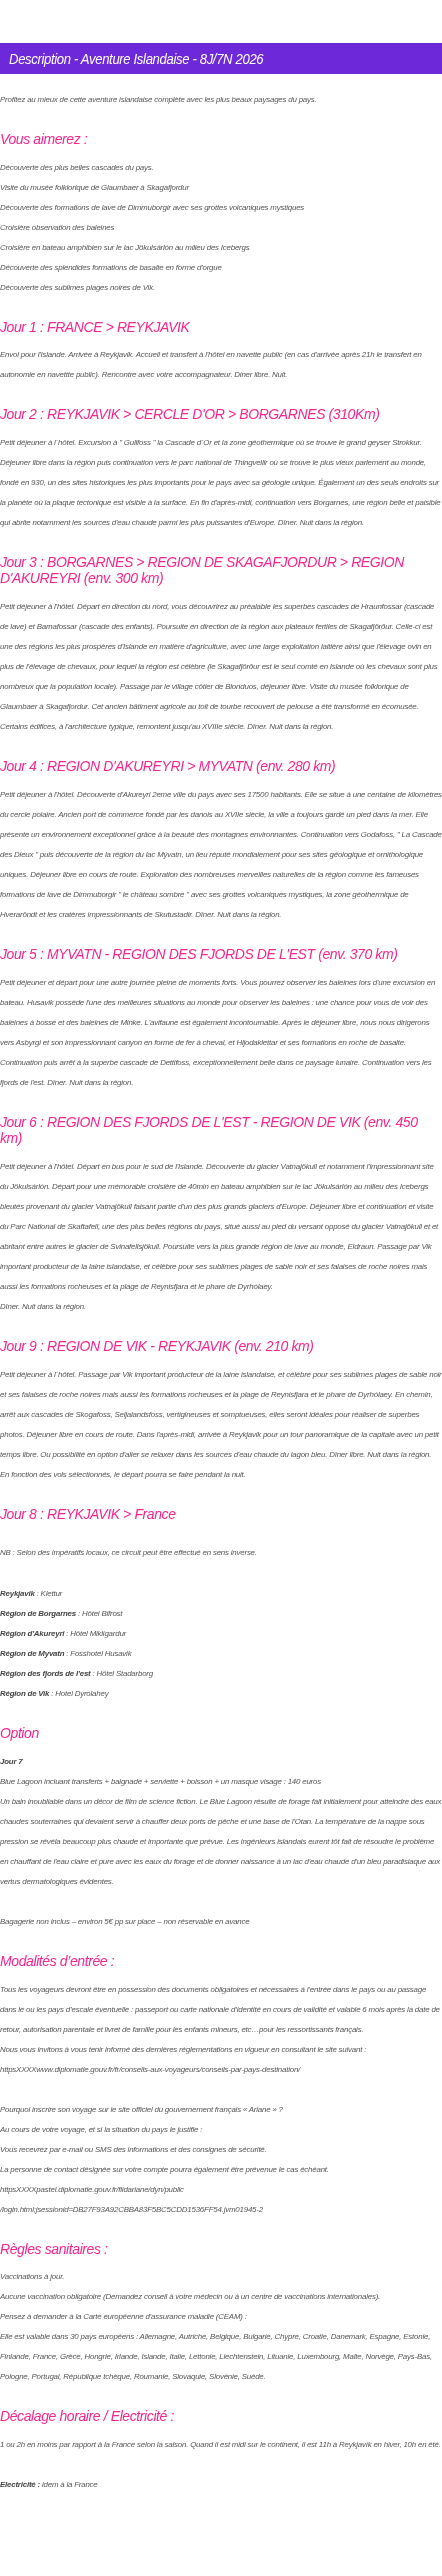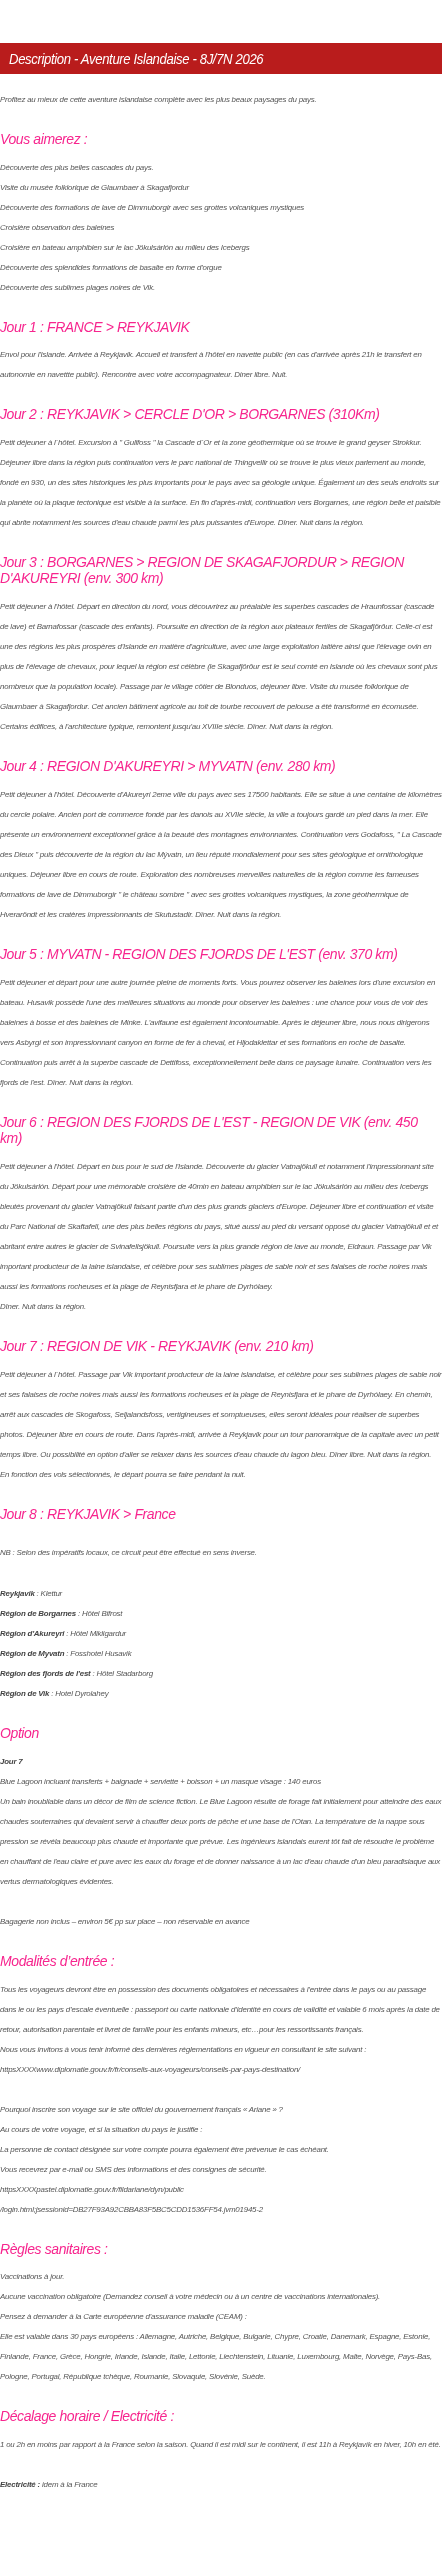--- a/index.html
+++ b/index.html
@@ -3,21 +3,21 @@
 <meta charset="utf-8">
 <style>
   html, body { margin: 0; padding: 0; background: #ffffff; }
   body {
     width: 442px;
     font-family: "Liberation Sans", "DejaVu Sans", sans-serif;
     color: #555555;
   }
   .page { padding-top: 43px; padding-bottom: 23px; }
   .banner {
-    background: #b91c1c;
+    background: #6d28d9;
     height: 31px;
     display: flex;
     align-items: center;
     padding-left: 8.8px;
     box-sizing: border-box;
   }
   .banner h1 {
     margin: 0;
     color: #ffffff;
     font-style: italic;
@@ -96,21 +96,21 @@
     <div class="section">
       <h2>Jour 5 : MYVATN - REGION DES FJORDS DE L'EST (env. 370 km)</h2>
       <p>Petit déjeuner et départ pour une autre journée pleine de moments forts. Vous pourrez observer les baleines lors d'une excursion en bateau. Husavik possède l'une des meilleures situations au monde pour observer les baleines : une chance pour vous de voir des baleines à bosse et des baleines de Minke. L'avifaune est également incontournable. Après le déjeuner libre, nous nous dirigerons vers Asbyrgi et son impressionnant canyon en forme de fer à cheval, et Hljodaklettar et ses formations en roche de basalte. Continuation puis arrêt à la superbe cascade de Dettifoss, exceptionnellement belle dans ce paysage lunaire. Continuation vers les fjords de l'est. Dîner. Nuit dans la région.</p>
     </div>
     <div class="section">
       <h2>Jour 6 : REGION DES FJORDS DE L'EST - REGION DE VIK (env. 450 km)</h2>
       <p>Petit déjeuner à l'hôtel. Départ en bus pour le sud de l'Islande. Découverte du glacier Vatnajökull et notamment l'impressionnant site du Jökulsárlón. Départ pour une mémorable croisière de 40min en bateau amphibien sur le lac Jökulsárlón au milieu des Icebergs bleutés provenant du glacier Vatnajökull faisant partie d'un des plus grands glaciers d'Europe. Déjeuner libre et continuation et visite du Parc National de Skaftafell, une des plus belles régions du pays, situé aussi au pied du versant opposé du glacier Vatnajökull et et abritant entre autres le glacier de Svinafellsjökull. Poursuite vers la plus grande région de lave au monde, Eldraun. Passage par Vik important producteur de la laine islandaise, et célèbre pour ses sublimes plages de sable noir et ses falaises de roche noires mais aussi les formations rocheuses et la plage de Reynisfjara et le phare de Dyrhólaey.</p>
       <p>Dîner. Nuit dans la région.</p>
     </div>
     <div class="section">
-      <h2>Jour 7 : REGION DE VIK - REYKJAVIK (env. 210 km)</h2>
+      <h2>Jour 9 : REGION DE VIK - REYKJAVIK (env. 210 km)</h2>
       <p>Petit déjeuner à l´hôtel. Passage par Vik important producteur de la laine islandaise, et célèbre pour ses sublimes plages de sable noir et ses falaises de roche noires mais aussi les formations rocheuses et la plage de Reynisfjara et le phare de Dyrhólaey. En chemin, arrêt aux cascades de Skogafoss, Seljalandsfoss, vertigineuses et somptueuses, elles seront idéales pour réaliser de superbes photos. Déjeuner libre en cours de route. Dans l'après-midi, arrivée à Reykjavik pour un tour panoramique de la capitale avec un petit temps libre. Ou possibilité en option d'aller se relaxer dans les sources d'eau chaude du lagon bleu. Dîner libre. Nuit dans la région.</p>
       <p>En fonction des vols sélectionnés, le départ pourra se faire pendant la nuit.</p>
     </div>
     <div class="section">
       <h2>Jour 8 : REYKJAVIK &gt; France</h2>
     </div>
 
     <div class="section">
       <p>NB : Selon des impératifs locaux, ce circuit peut être effectué en sens inverse.</p>
     </div>
@@ -133,22 +133,22 @@
       <p>Bagagerie non inclus – environ 5€ pp sur place – non réservable en avance</p>
     </div>
 
     <div class="section">
       <h2>Modalités d’entrée :</h2>
       <p>Tous les voyageurs devront être en possession des documents obligatoires et nécessaires à l’entrée dans le pays ou au passage dans le ou les pays d’escale éventuelle : passeport ou carte nationale d’identité en cours de validité et valable 6 mois après la date de retour, autorisation parentale et livret de famille pour les enfants mineurs, etc…pour les ressortissants français.</p>
       <p>Nous vous invitons à vous tenir informé des dernières réglementations en vigueur en consultant le site suivant : httpsXXXXwww.diplomatie.gouv.fr/fr/conseils-aux-voyageurs/conseils-par-pays-destination/</p>
       <div class="gap"></div>
       <p>Pourquoi inscrire son voyage sur le site officiel du gouvernement français « Ariane » ?</p>
       <p>Au cours de votre voyage, et si la situation du pays le justifie :</p>
+      <p>Vous recevrez par e-mail ou SMS des informations et des consignes de sécurité.</p>
       <p>La personne de contact désignée sur votre compte pourra également être prévenue le cas échéant.</p>
-      <p>Vous recevrez par e-mail ou SMS des informations et des consignes de sécurité.</p>
       <p>httpsXXXXpastel.diplomatie.gouv.fr/fildariane/dyn/public</p>
       <p>/login.html;jsessionid=DB27F93A92CBBA83F5BC5CDD1536FF54.jvm01945-2</p>
     </div>
 
     <div class="section">
       <h2>Règles sanitaires :</h2>
       <p>Vaccinations à jour.</p>
       <p>Aucune vaccination obligatoire (Demandez conseil à votre médecin ou à un centre de vaccinations internationales).</p>
       <p>Pensez à demander à la Carte européenne d'assurance maladie (CEAM) :</p>
       <p>Elle est valable dans 30 pays européens : Allemagne, Autriche, Belgique, Bulgarie, Chypre, Croatie, Danemark, Espagne, Estonie, Finlande, France, Grèce, Hongrie, Irlande, Islande, Italie, Lettonie, Liechtenstein, Lituanie, Luxembourg, Malte, Norvège, Pays-Bas, Pologne, Portugal, République tchèque, Roumanie, Slovaquie, Slovénie, Suède.</p>

